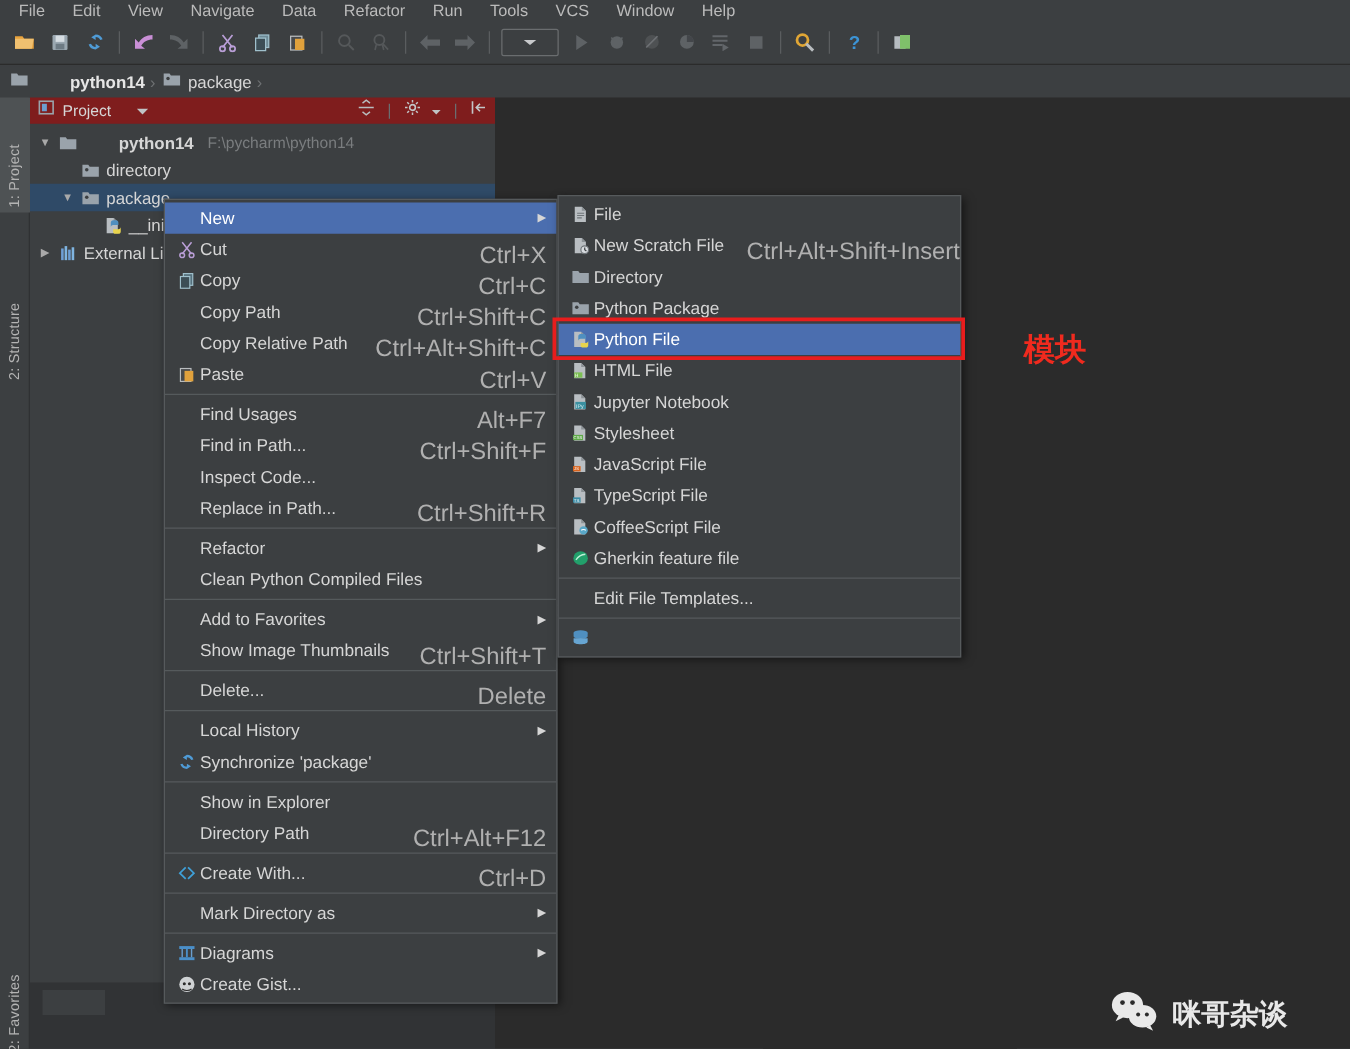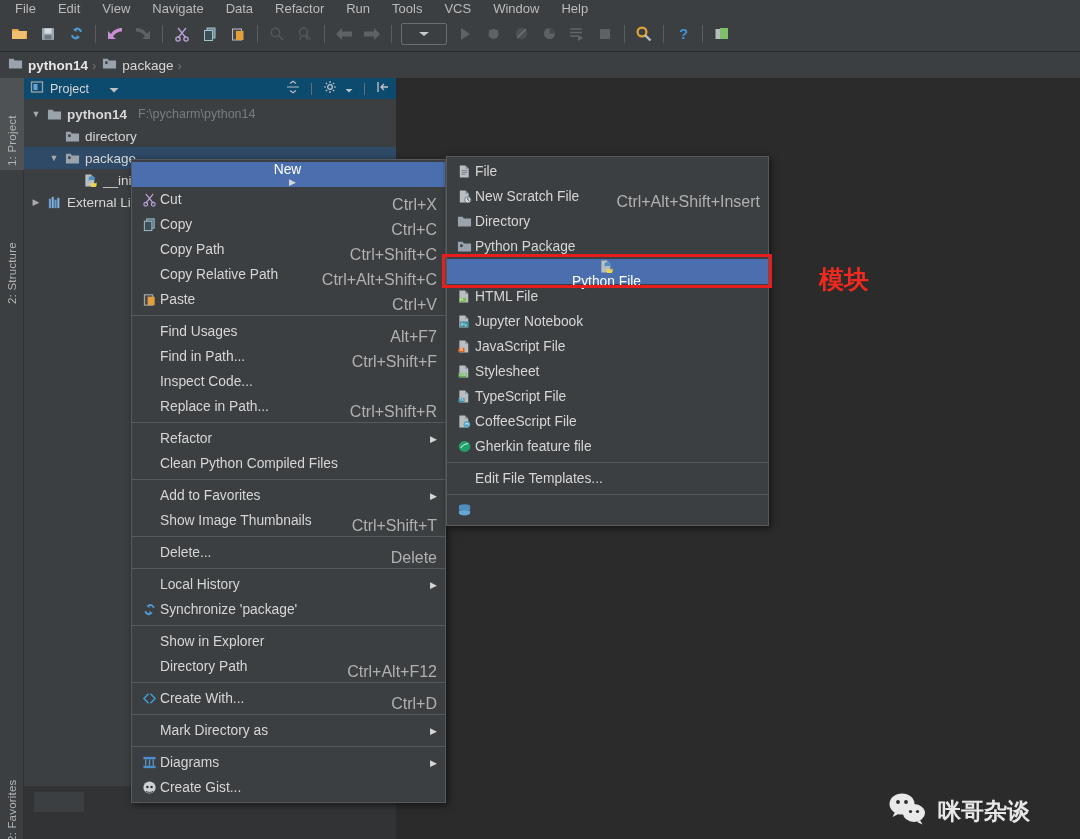--- a/index.html
+++ b/index.html
@@ -59,34 +59,34 @@
     white-space: nowrap; padding-top: 4px;
   }
   .vtab.active { background: #4e5254; }
 
   
   .projpanel {
     position: absolute; left: 24px; top: 78px; width: 372px; height: 708px;
     background: #3c3f41;
   }
   .projhead {
-    height: 22px; background: #0c4a6e; display: flex; align-items: center;
+    height: 22px; background: #7f1d1d; display: flex; align-items: center;
     padding: 0 6px; gap: 6px; border-bottom: 1px solid #3c3f41;
   }
   .projhead .ptitle { color: #d6d6d6; font-size: 12.5px; }
   .projhead .spacer { flex: 1; }
   .tree { padding-top: 3px; }
   .trow {
     height: 22px; display: flex; align-items: center; gap: 5px;
     font-size: 13.5px; color: #d6d6d6; white-space: nowrap; padding-right: 4px;
   }
   .trow.sel { background: #2f4a67; }
   .tpath { color: #7a7d7f; font-size: 12.5px; margin-left: 6px; }
   .arrow { width: 12px; display: inline-block; text-align: center; color: #a9a9a9; font-size: 9px; }
-  .bold { font-weight: bold; }
+  .bold { font-weight: bold; margin-left: 28px; }
 
   
   .editor {
     position: absolute; left: 396px; top: 78px; width: 684px; height: 761px;
     background: #2b2b2b;
   }
   .hintlist {
     position: absolute; left: 0; top: 232px; width: 684px;
     display: flex; flex-direction: column; gap: 22px;
   }
@@ -107,24 +107,24 @@
   .ctxmenu {
     position: absolute; left: 131px; top: 159px; width: 315px;
     background: #3c3f41; border: 1px solid #565a5c;
     box-shadow: 2px 2px 7px rgba(0,0,0,.55); padding: 2px 0;
     z-index: 40;
   }
   .mrow {
     height: 25px; display: flex; align-items: center;
     color: #d6d6d6; font-size: 13.8px; padding: 0 8px 0 6px; position: relative;
   }
-  .mrow.hl { background: #4b6eaf; color: #ffffff; flex-direction: column; }
+  .mrow.hl { background: #4b6eaf; color: #ffffff; }
   .micon { width: 22px; min-width: 22px; display: flex; align-items: center; justify-content: center; }
   .mlabel { flex: 1; white-space: nowrap; }
-  .mkey { color: #b0b0b0; font-size: 16px; margin-left: 18px; white-space: nowrap; margin-top: 11px; }
+  .mkey { color: #b0b0b0; font-size: 19px; margin-left: 18px; white-space: nowrap; margin-top: 11px; }
   .msep { height: 1px; background: #555a5c; margin: 3px 0; }
   .subarrow { color: #d6d6d6; font-size: 9px; margin-left: 10px; }
 
   
   .submenu {
     position: absolute; left: 446px; top: 156px; width: 323px;
     background: #3c3f41; border: 1px solid #565a5c;
     box-shadow: 2px 2px 7px rgba(0,0,0,.55); padding: 2px 0;
     z-index: 45;
   }
@@ -679,36 +679,36 @@
             <text x="4" y="12.8" font-size="4.5" fill="#dff3f6" font-family="Liberation Sans">IPy</text>
           </svg>
         </span>
         <span class="mlabel">Jupyter Notebook</span>
       </div>
       <div class="mrow">
         <span class="micon">
           <svg width="15" height="15" viewBox="0 0 16 16">
             <path d="M2.5 1.5h6L12 5v9.5H2.5z" fill="#b9bec2"></path>
             <path d="M8.5 1.5L12 5H8.5z" fill="#8c9296"></path>
+            <rect x="1.5" y="9.5" width="8.5" height="4.5" fill="#5faa4a"></rect>
+            <text x="2" y="13.1" font-size="3.6" fill="#fff" font-family="Liberation Sans">CSS</text>
+          </svg>
+        </span>
+        <span class="mlabel">Stylesheet</span>
+      </div>
+      <div class="mrow">
+        <span class="micon">
+          <svg width="15" height="15" viewBox="0 0 16 16">
+            <path d="M2.5 1.5h6L12 5v9.5H2.5z" fill="#b9bec2"></path>
+            <path d="M8.5 1.5L12 5H8.5z" fill="#8c9296"></path>
             <rect x="1.5" y="9.5" width="6.5" height="4.5" fill="#d9641e"></rect>
             <text x="2.2" y="13.1" font-size="3.8" fill="#fff" font-family="Liberation Sans">JS</text>
           </svg>
         </span>
         <span class="mlabel">JavaScript File</span>
-      </div>
-      <div class="mrow">
-        <span class="micon">
-          <svg width="15" height="15" viewBox="0 0 16 16">
-            <path d="M2.5 1.5h6L12 5v9.5H2.5z" fill="#b9bec2"></path>
-            <path d="M8.5 1.5L12 5H8.5z" fill="#8c9296"></path>
-            <rect x="1.5" y="9.5" width="8.5" height="4.5" fill="#5faa4a"></rect>
-            <text x="2" y="13.1" font-size="3.6" fill="#fff" font-family="Liberation Sans">CSS</text>
-          </svg>
-        </span>
-        <span class="mlabel">Stylesheet</span>
       </div>
       <div class="mrow">
         <span class="micon">
           <svg width="15" height="15" viewBox="0 0 16 16">
             <path d="M2.5 1.5h6L12 5v9.5H2.5z" fill="#b9bec2"></path>
             <path d="M8.5 1.5L12 5H8.5z" fill="#8c9296"></path>
             <rect x="1.5" y="9.5" width="6.5" height="4.5" fill="#3d8ea8"></rect>
             <text x="2.2" y="13.1" font-size="3.8" fill="#fff" font-family="Liberation Sans">TS</text>
           </svg>
         </span>

